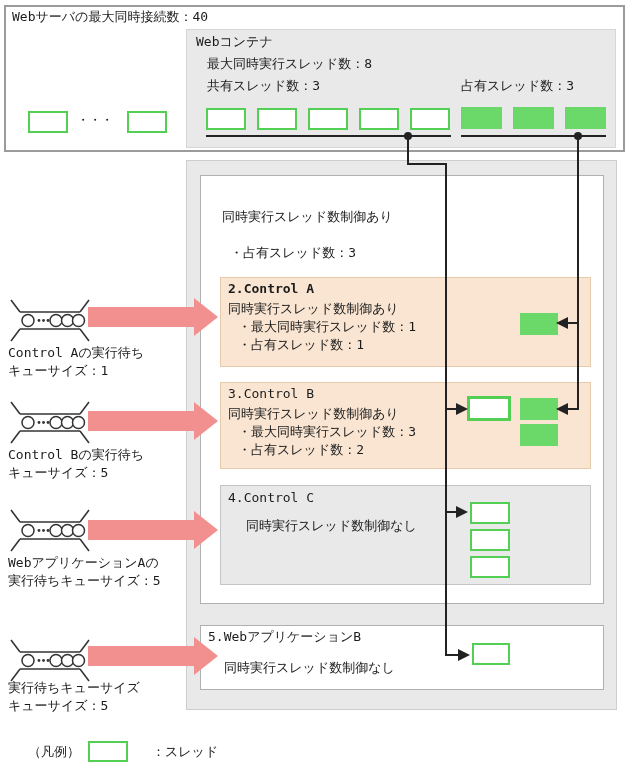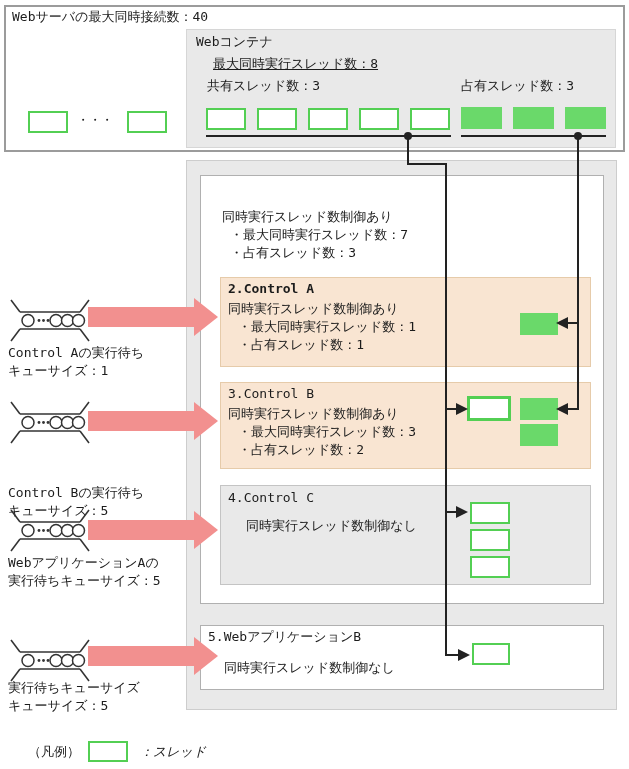--- a/index.html
+++ b/index.html
@@ -19,21 +19,21 @@
     font-size:13px;color:var(--ink);
   }
   .abs{position:absolute;white-space:nowrap;}
   .txt{line-height:16px;}
 
   
   #ws-box{left:4px;top:5px;width:617px;height:143px;border:2px solid #9b9b9b;background:#fff;}
   #ws-title{left:12px;top:9px;}
   #wc-box{left:186px;top:29px;width:430px;height:119px;background:var(--gray);border:1px solid #d6d6d6;box-sizing:border-box;}
   #wc-title{left:196px;top:34px;}
-  #wc-max{left:213px;top:56px;text-decoration:underline;}
+  #wc-max{left:207px;top:56px;}
   #wc-shared{left:207px;top:78px;}
   #wc-occupied{left:461px;top:78px;}
 
   .tbox-white{width:40px;height:22px;border:2px solid var(--green);background:#fff;box-sizing:border-box;}
   .tbox-green{width:41px;height:22px;background:var(--greenfill);box-sizing:border-box;}
 
   #shared-row{left:206px;top:108px;display:flex;gap:11px;}
   #occupied-row{left:461px;top:107px;display:flex;gap:11px;}
   #left-thread-1{left:28px;top:111px;}
   #left-thread-2{left:127px;top:111px;}
@@ -105,35 +105,35 @@
   #ar-cbg-head{left:556px;top:403px;}
 
   
   .q-icon{width:80px;height:50px;}
   #q1-icon{left:10px;top:296px;}
   #q2-icon{left:10px;top:398px;}
   #q3-icon{left:10px;top:506px;}
   #q4-icon{left:10px;top:636px;}
   .q-label{line-height:18px;white-space:pre;}
   #q1-label{left:8px;top:344px;}
-  #q2-label{left:8px;top:446px;margin-top:38px;}
+  #q2-label{left:8px;top:446px;}
   #q3-label{left:8px;top:554px;}
   #q4-label{left:8px;top:679px;}
 
   .parrow-shaft{width:106px;height:20px;background:var(--pink);}
   .parrow-head{width:0;height:0;border-top:19px solid transparent;border-bottom:19px solid transparent;border-left:24px solid var(--pink);}
   #q1-shaft{left:88px;top:307px;} #q1-head{left:194px;top:298px;}
   #q2-shaft{left:88px;top:411px;} #q2-head{left:194px;top:402px;}
   #q3-shaft{left:88px;top:520px;} #q3-head{left:194px;top:511px;}
   #q4-shaft{left:88px;top:646px;} #q4-head{left:194px;top:637px;}
 
   
   #legend-prefix{left:28px;top:744px;}
   #legend-box{left:88px;top:741px;width:40px;height:21px;}
-  #legend-label{left:140px;top:744px;font-style:italic;}
+  #legend-label{left:152px;top:744px;}
 </style>
 </head>
 <body>
 
 <div id="canvas">
 
   <div class="abs" id="ws-box"></div>
   <div class="abs txt" id="ws-title">Webサーバの最大同時接続数：40</div>
 
   <div class="abs" id="wc-box"></div>
@@ -159,21 +159,20 @@
       <div class="tbox-green"></div>
     </div>
 
   <div class="abs" id="underline-shared"></div>
   <div class="abs" id="underline-occupied"></div>
 
   <div class="abs" id="container-box"></div>
 
   <div class="abs" id="app-a"></div>
   <div class="abs txt" id="app-a-ctrl">同時実行スレッド数制御あり</div>
-  <div class="abs txt" id="app-a-b1">・最大同時実行スレッド数：7</div>
   <div class="abs txt" id="app-a-b2">・占有スレッド数：3</div>
 
   <div class="abs" id="ctrl-a"></div>
   <div class="abs txt" id="ctrl-a-title">2.Control A</div>
   <div class="abs txt" id="ctrl-a-ctrl">同時実行スレッド数制御あり</div>
   <div class="abs txt" id="ctrl-a-b1">・最大同時実行スレッド数：1</div>
   <div class="abs txt" id="ctrl-a-b2">・占有スレッド数：1</div>
   <div class="abs tbox-green" id="ctrl-a-green"></div>
 
   <div class="abs" id="ctrl-b"></div>

